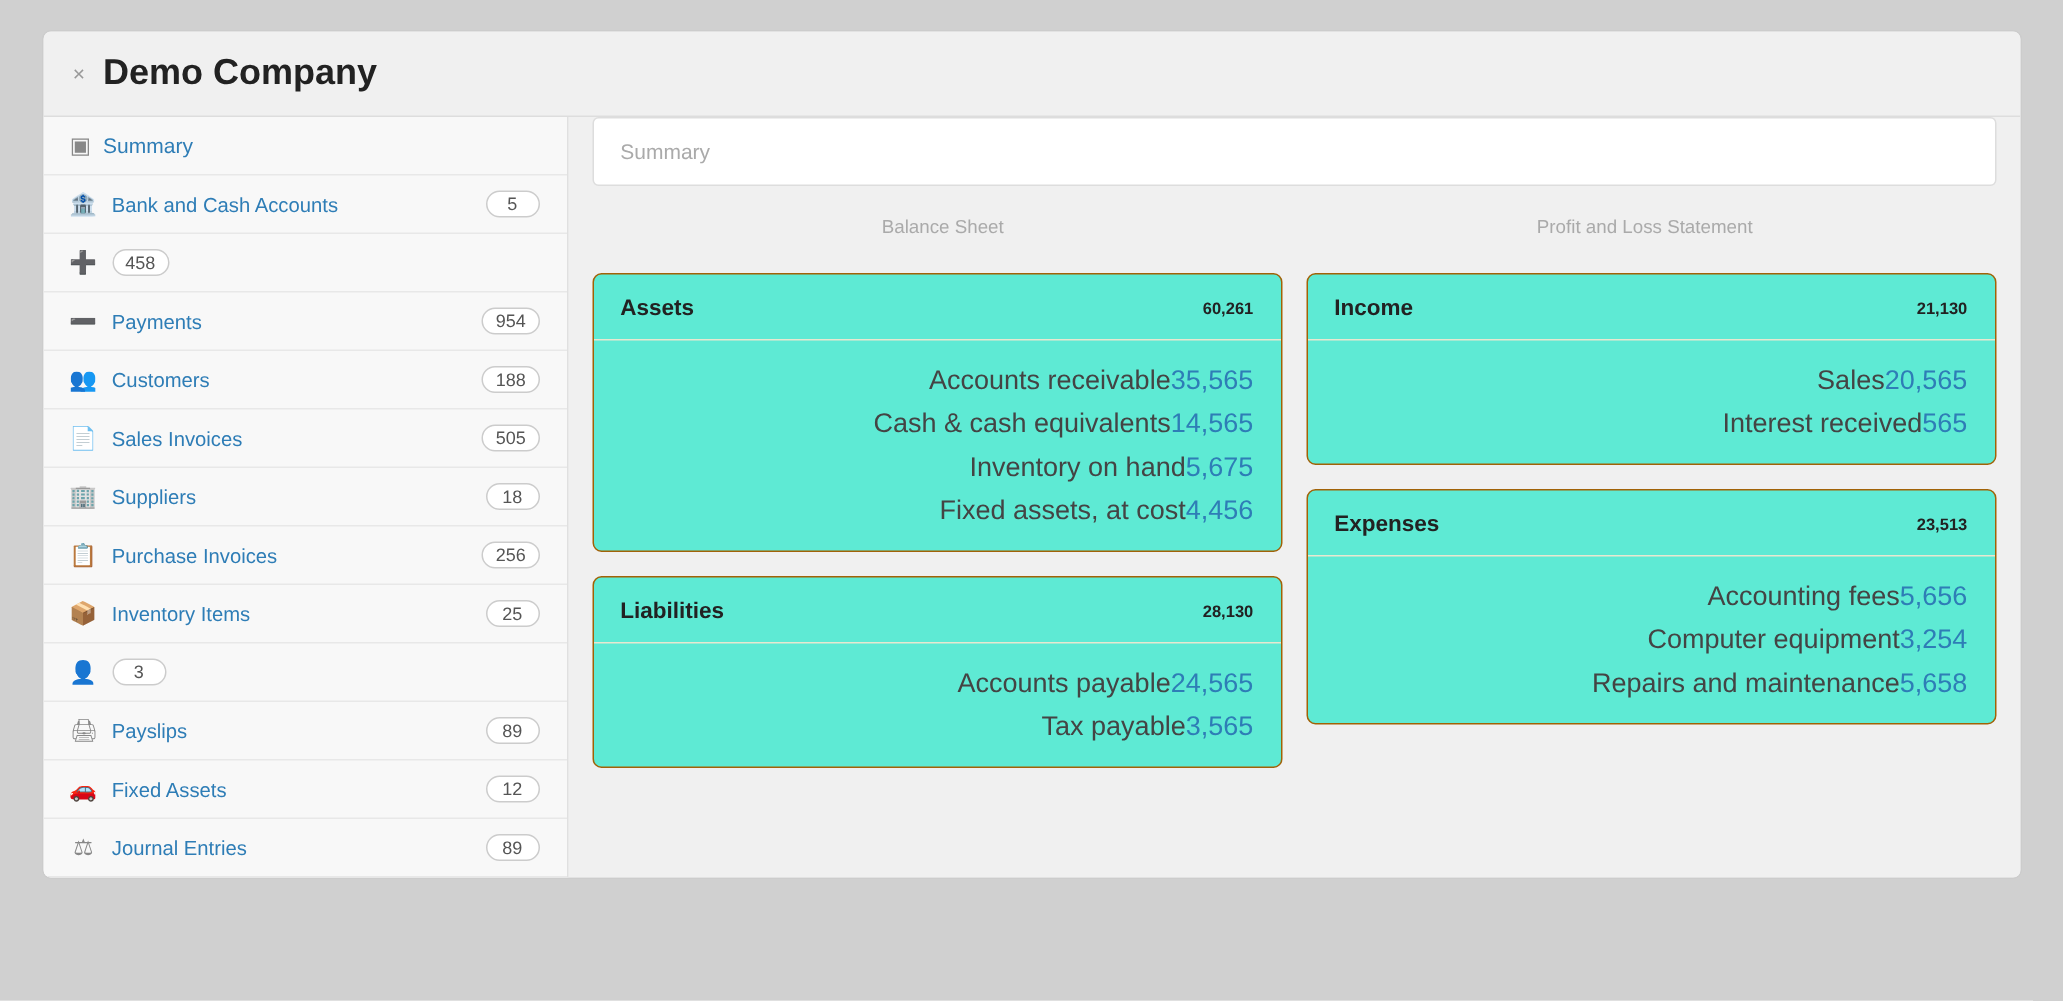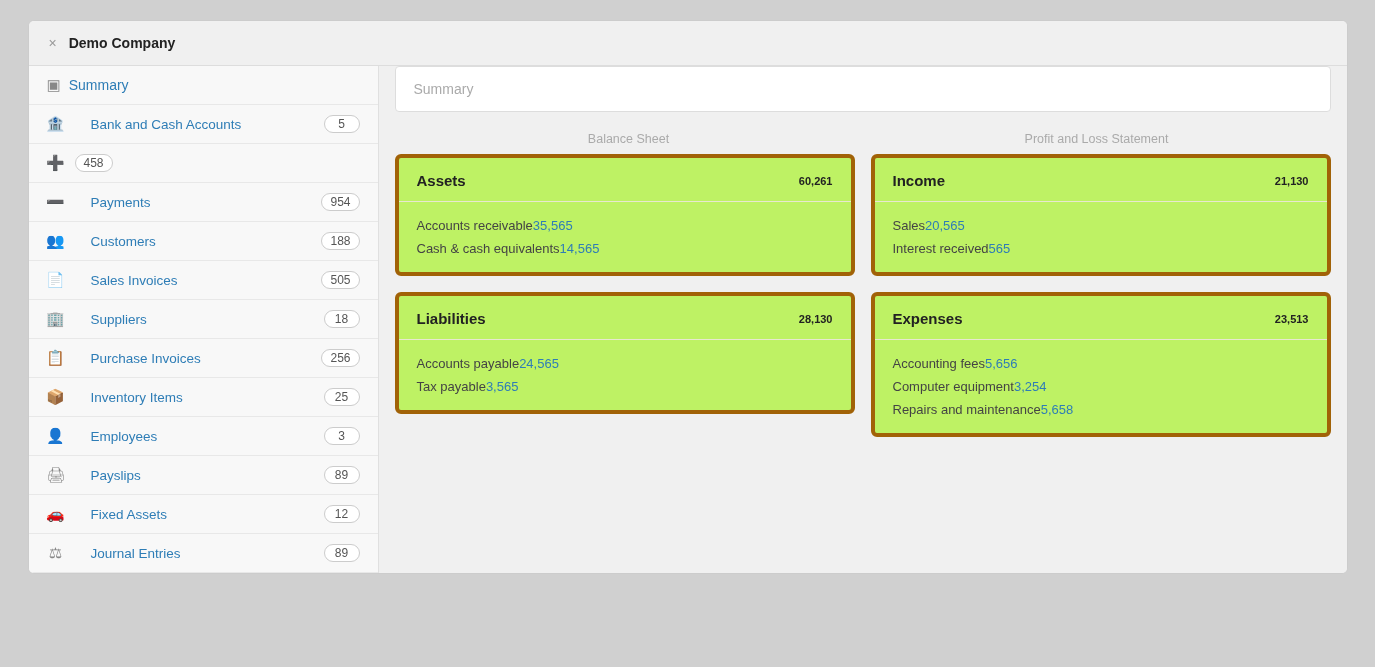--- a/index.html
+++ b/index.html
@@ -24,21 +24,21 @@
       align-items: center;
       gap: 12px;
       border-bottom: 1px solid #ddd;
     }
     .title-bar .close-btn {
       color: #999;
       font-size: 14px;
       cursor: pointer;
     }
     .title-bar h1 {
-      font-size: 14px;
+      font-size: 24px;
       font-weight: bold;
       color: #222;
     }
     .content-area {
       display: flex;
       background: #f0f0f0;
     }
     
     .sidebar {
       width: 350px;
@@ -71,21 +71,20 @@
       color: #888;
       font-size: 15px;
       margin-right: 10px;
       width: 18px;
       text-align: center;
     }
     .sidebar-item .item-label {
       color: #2e7db6;
       flex: 1;
       font-size: 13.5px;
-      margin-left: 16px;
     }
     .sidebar-item .badge {
       background: #fff;
       border: 1px solid #ccc;
       border-radius: 10px;
       padding: 1px 8px;
       font-size: 12px;
       color: #555;
       min-width: 36px;
       text-align: center;
@@ -99,42 +98,42 @@
       background: #fff;
       border: 1px solid #ddd;
       border-radius: 4px;
       padding: 14px 18px;
       margin-bottom: 16px;
       color: #aaa;
       font-size: 14px;
     }
     .section-labels {
       display: flex;
-      margin-bottom: 4px;
+      margin-bottom: 20px;
     }
     .section-labels .col {
       flex: 1;
       text-align: center;
       color: #aaa;
       font-size: 12.5px;
       padding: 4px 0;
     }
     .cards-row {
       display: flex;
       gap: 16px;
     }
     .cards-col {
       flex: 1;
       display: flex;
       flex-direction: column;
       gap: 16px;
     }
     .card {
-      background: #bef264;
-      border: 4px solid #a16207;
+      background: #5eead4;
+      border: 1px solid #a16207;
       border-radius: 6px;
       overflow: hidden;
     }
     .card-header {
       display: flex;
       justify-content: space-between;
       align-items: center;
       padding: 14px 18px 12px 18px;
       border-bottom: 1px solid #e8e8d0;
     }
@@ -146,23 +145,23 @@
     .card-total {
       font-size: 11px;
       font-weight: bold;
       color: #222;
     }
     .card-body {
       padding: 12px 18px;
     }
     .card-row {
       display: flex;
-      justify-content: flex-start;
+      justify-content: flex-end;
       padding: 4px 0;
-      font-size: 13px;
+      font-size: 18px;
     }
     .card-row .row-label {
       color: #444;
     }
     .card-row .row-value {
       color: #2e7db6;
     }
   </style>
 </head>
 <body>
@@ -218,21 +217,20 @@
       <span class="item-label">Purchase Invoices</span>
       <span class="badge">256</span>
     </div>
           <div class="sidebar-item">
       <span class="item-icon">📦</span>
       <span class="item-label">Inventory Items</span>
       <span class="badge">25</span>
     </div>
           <div class="sidebar-item">
       <span class="item-icon">👤</span>
-      <span class="item-label">Employees</span>
       <span class="badge">3</span>
     </div>
           <div class="sidebar-item">
       <span class="item-icon">🖨</span>
       <span class="item-label">Payslips</span>
       <span class="badge">89</span>
     </div>
           <div class="sidebar-item">
       <span class="item-icon">🚗</span>
       <span class="item-label">Fixed Assets</span>
@@ -267,20 +265,28 @@
             </div>
             <div class="card-body" id="assets-body">
                 <div class="card-row">
         <span class="row-label">Accounts receivable</span>
         <span class="row-value">35,565</span>
       </div>
                 <div class="card-row">
         <span class="row-label">Cash &amp; cash equivalents</span>
         <span class="row-value">14,565</span>
       </div>
+                <div class="card-row">
+        <span class="row-label">Inventory on hand</span>
+        <span class="row-value">5,675</span>
+      </div>
+                <div class="card-row">
+        <span class="row-label">Fixed assets, at cost</span>
+        <span class="row-value">4,456</span>
+      </div>
               </div>
           </div>
 
           <div class="card">
             <div class="card-header">
               <span class="card-title">Liabilities</span>
               <span class="card-total">28,130</span>
             </div>
             <div class="card-body" id="liabilities-body">
                 <div class="card-row">

